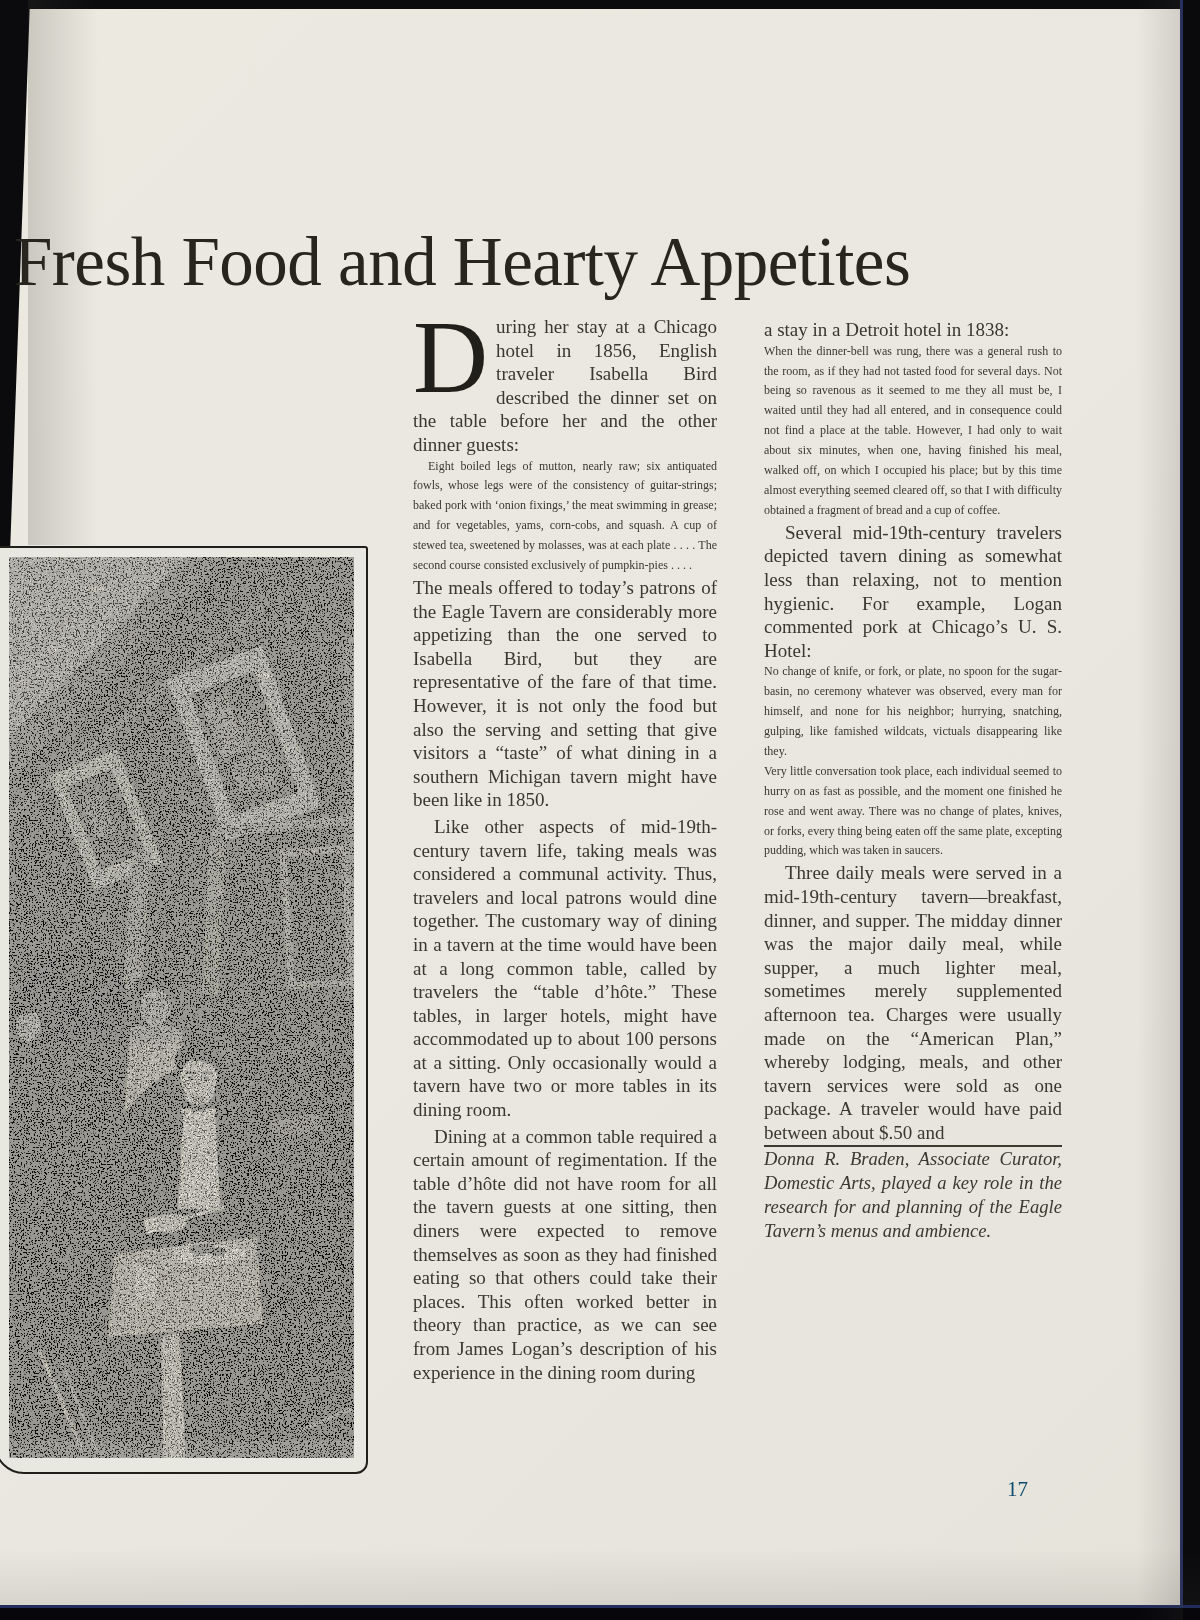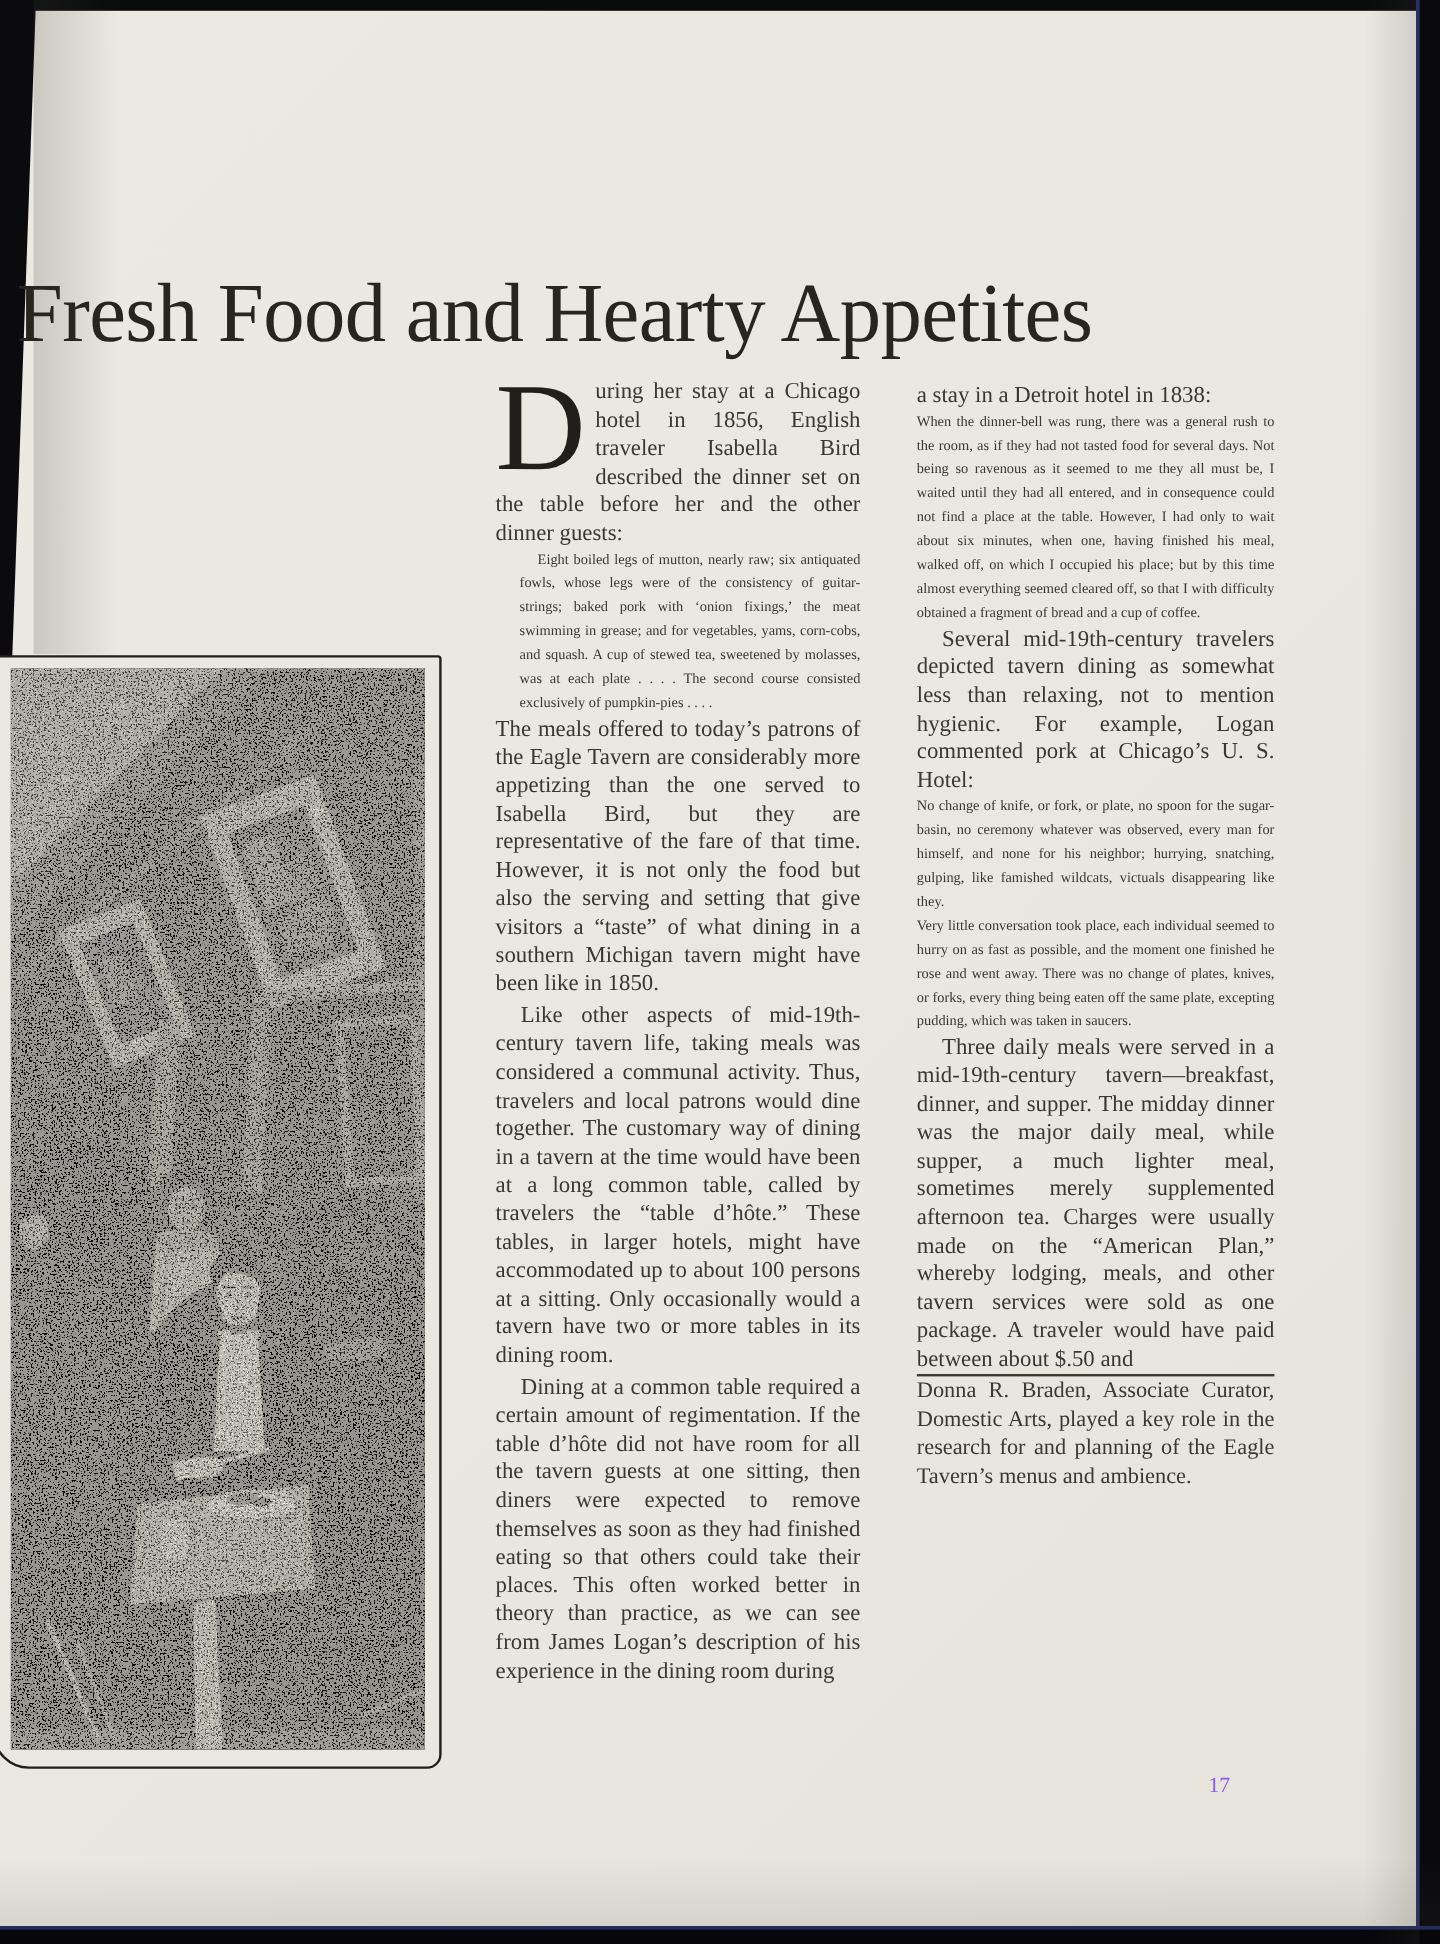--- a/index.html
+++ b/index.html
@@ -28,28 +28,28 @@
     letter-spacing:-.5px;
   }
 
   .col{position:absolute;text-align:justify;font-size:19px;line-height:23.6px;color:#3a372e;}
   .col1{left:413px;top:315px;width:304px;}
   .col2{left:752px;top:318px;width:298px;margin-left:12px;}
   .col p{margin:0;padding:0;}
   p.indent{text-indent:21px;}
   p.gap{margin-top:3px;}
   .quote{font-size:12px;line-height:19.9px;margin:11px 0;color:#3b382f;}
-  .quote.qindent{text-indent:15px;margin-left:20px;}
+  .quote.qindent{text-indent:15px;}
   .dropcap{float:left;font-size:104px;line-height:78px;height:78px;
     padding:3px 8px 0 0;color:#211f19;}
 
   .footnote{border-top:2px solid #3d3a30;margin-top:15px;padding-top:9px;
-    font-size:18.6px;line-height:24px;text-align:justify;color:#3b382f;}
+    font-style:italic;font-size:18.6px;line-height:24px;text-align:justify;color:#3b382f;}
 
-  .page-number{position:absolute;left:1007px;top:1477px;font-size:18px;color:#8b5cf6;}
+  .page-number{position:absolute;left:1007px;top:1477px;font-size:21px;color:#0c4a6e;}
 
   .photo-frame{
     position:absolute;left:-6px;top:546px;width:374px;height:928px;box-sizing:border-box;
     border:2.5px solid #211f1a;border-radius:3px 3px 12px 30px;
     background:#e9e8e0;padding:9px 12px 14px 13px;
   }
   .photo-frame .art{width:100%;height:100%;}
   .photo-frame svg{display:block;width:100%;height:100%;}
 </style>
 </head>

